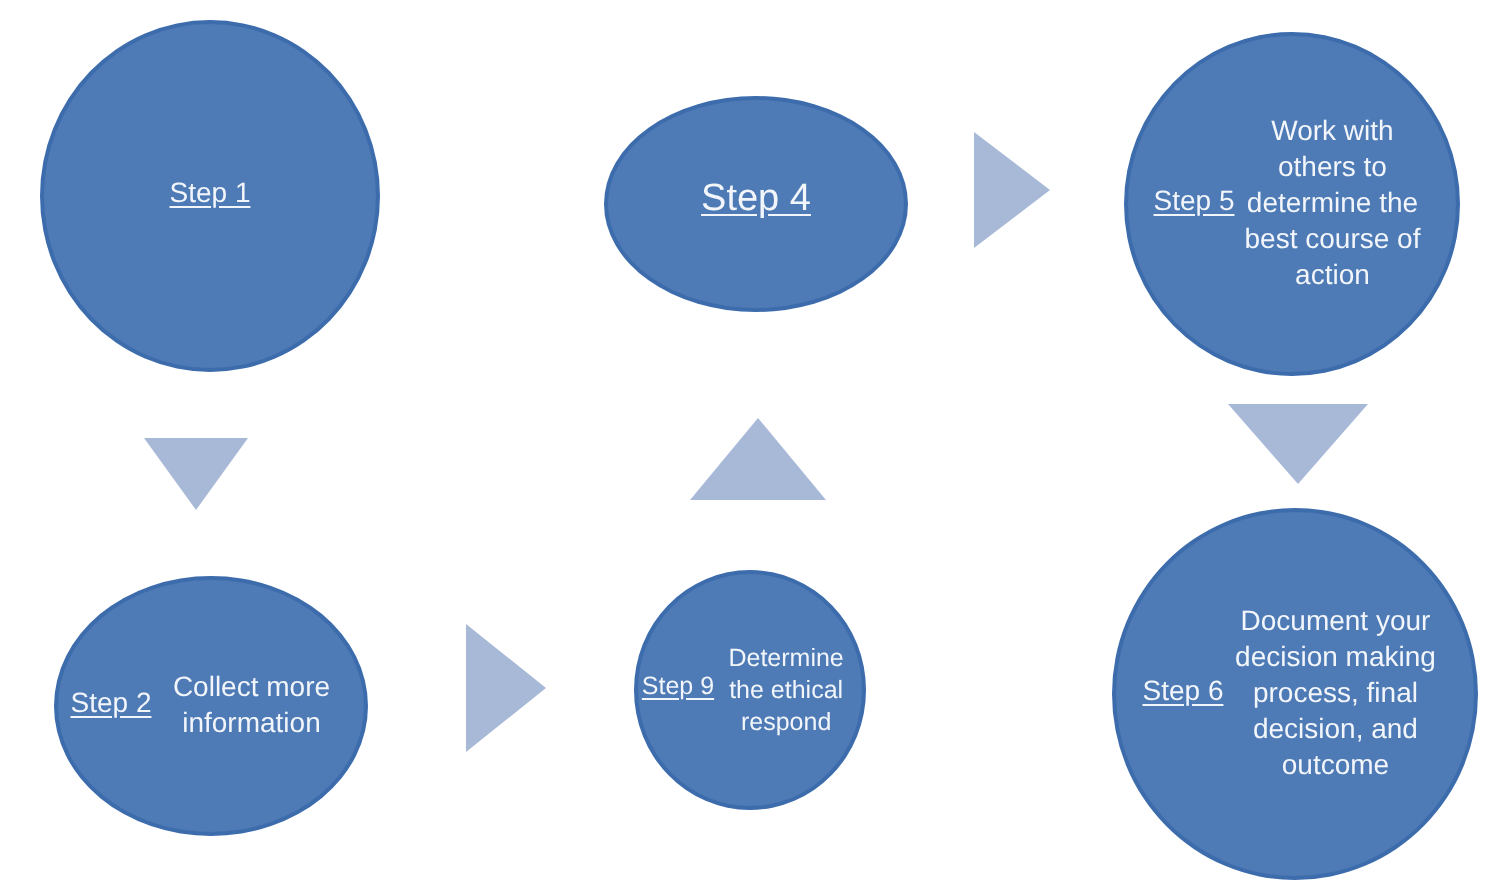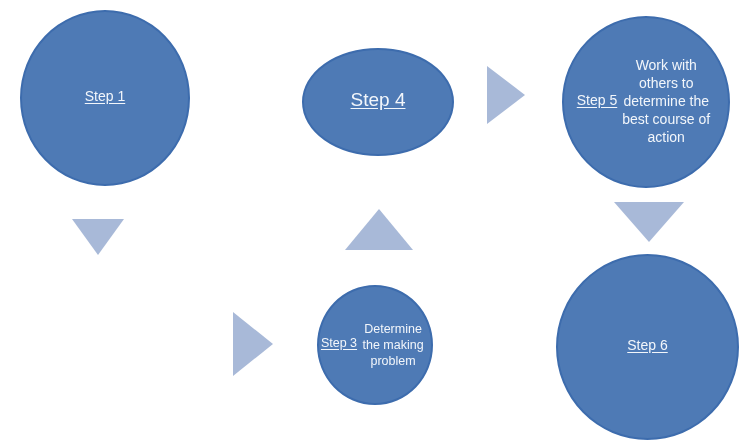--- a/index.html
+++ b/index.html
@@ -92,40 +92,45 @@
 <body>
 
 <div class="canvas">
 
   <div class="step s1">
     <div class="step-label">Step 1</div>
   </div>
 
   <div class="arrow a1"></div>
 
+  <div class="step s2">
+    <div class="step-label">Step 2</div>
+    <div class="step-text">Collect more information</div>
+  </div>
 
   <div class="arrow a2"></div>
 
   <div class="step s3">
-    <div class="step-label">Step 3</div>
-    <div class="step-text">Determine the making problem</div>
+    <div class="step-label">Step 9</div>
+    <div class="step-text">Determine the ethical respond</div>
   </div>
 
   <div class="arrow a3"></div>
 
   <div class="step s4">
     <div class="step-label">Step 4</div>
   </div>
 
   <div class="arrow a4"></div>
 
   <div class="step s5">
     <div class="step-label">Step 5</div>
     <div class="step-text">Work with others to determine the best course of action</div>
   </div>
 
   <div class="arrow a5"></div>
 
   <div class="step s6">
     <div class="step-label">Step 6</div>
+    <div class="step-text">Document your decision making process, final decision, and outcome</div>
   </div>
 
 </div>
 
 </body></html>

